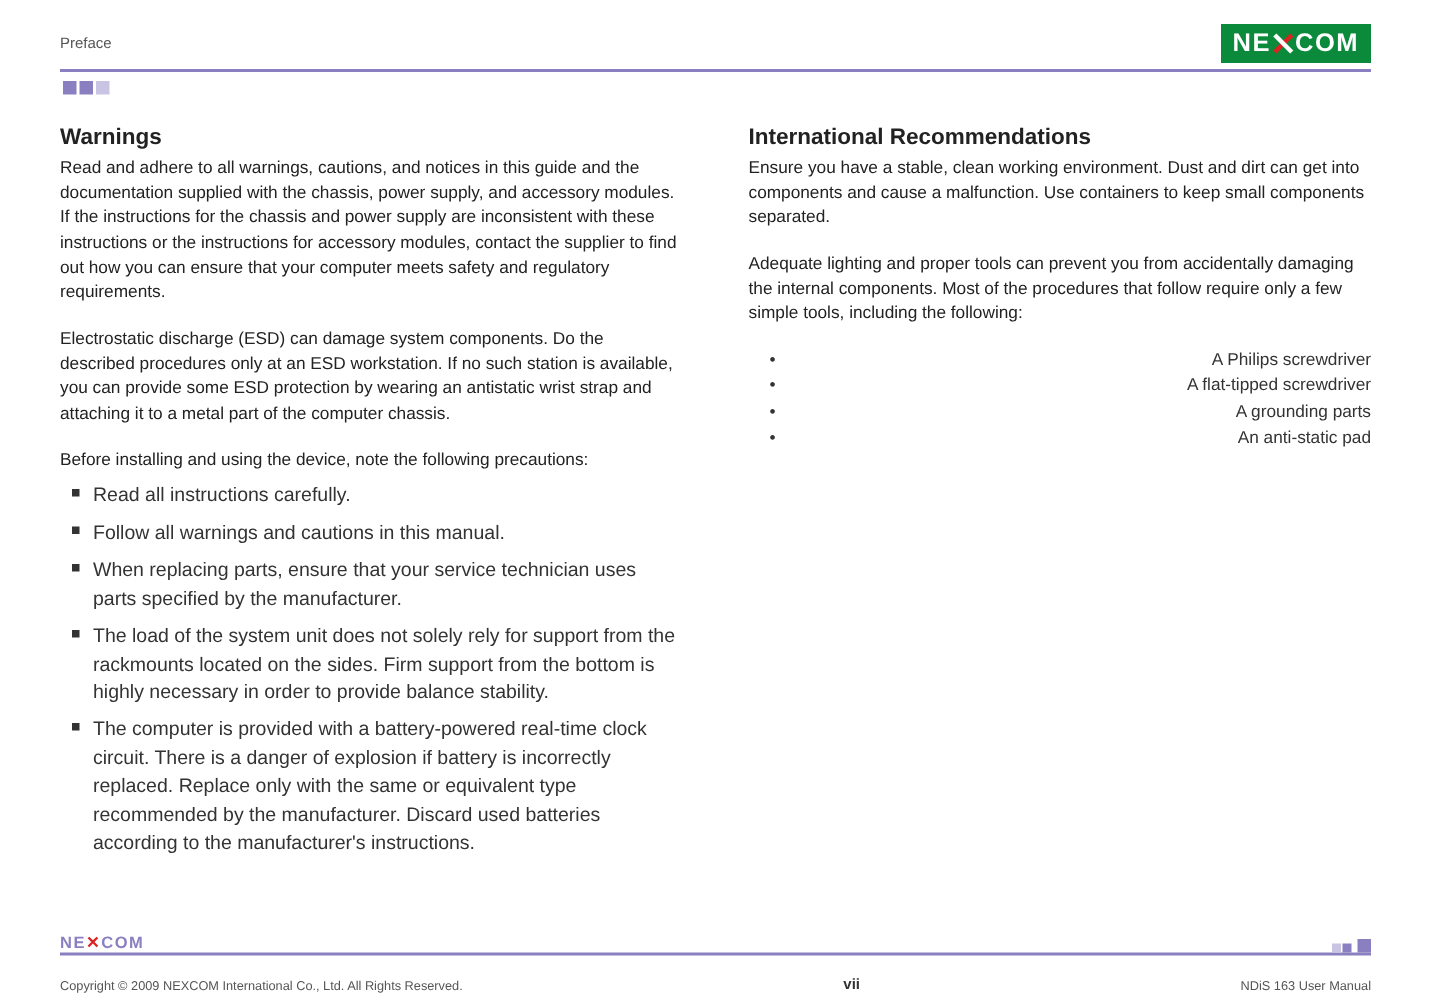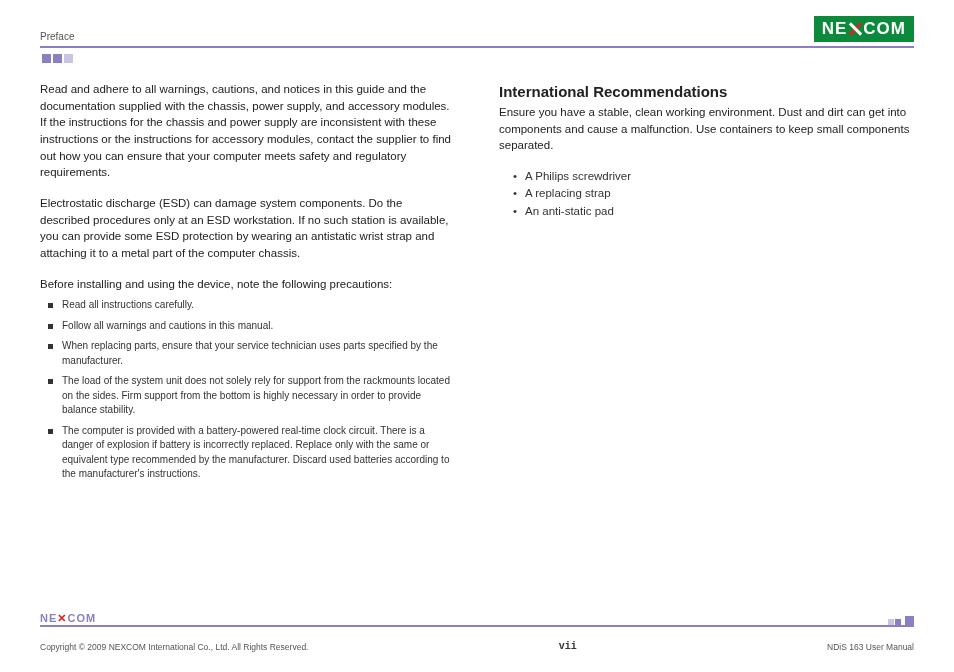--- a/index.html
+++ b/index.html
@@ -10,21 +10,21 @@
     height: 672px;
     position: relative;
     color: #333;
   }
   .page {
     padding: 16px 40px 0 40px;
   }
   .header-row {
     display: flex;
     justify-content: space-between;
-    align-items: flex-end;
+    align-items: center;
     margin-bottom: 4px;
   }
   .preface {
     font-size: 10px;
     color: #555;
   }
   .logo {
     display: flex;
     align-items: center;
   }
@@ -90,21 +90,21 @@
     font-size: 11.5px;
     line-height: 1.45;
     color: #222;
     margin-bottom: 14px;
   }
   ul.sq-list {
     list-style: none;
     margin: 2px 0 12px 8px;
   }
   ul.sq-list li {
-    font-size: 10px;
+    font-size: 13px;
     line-height: 1.45;
     padding-left: 14px;
     position: relative;
     margin-bottom: 6px;
   }
   ul.sq-list li::before {
     content: "";
     position: absolute;
     left: 0; top: 5px;
     width: 5px; height: 5px;
@@ -112,30 +112,31 @@
   }
   ul.bullet {
     list-style: none;
     margin: 2px 0 14px 14px;
   }
   ul.bullet li {
     font-size: 11.5px;
     line-height: 1.5;
     padding-left: 12px;
     position: relative;
+    text-align: right;
   }
   ul.bullet li::before {
     content: "•";
     position: absolute;
     left: 0; top: 0;
   }
   .footer {
     position: absolute;
     left: 40px; right: 40px;
-    bottom: 20px;
+    bottom: 10px;
     text-align: center;
   }
   .footer-line {
     border: none;
     border-top: 2px solid #8a7fc0;
     margin-bottom: 2px;
   }
   .footer-logo-row {
     display: flex;
     justify-content: space-between;
@@ -159,21 +160,20 @@
     justify-content: space-between;
     align-items: center;
     font-size: 8.5px;
     color: #555;
     margin-top: 14px;
   }
   .footer-center {
     font-weight: bold;
     font-size: 10px;
     color: #333;
-    font-family: Liberation Mono, monospace;
   }
 </style>
 </head>
 <body>
 
 <div class="page">
   <div class="header-row">
     <div class="preface">Preface</div>
     <div class="logo">
       <div class="logo-box">
@@ -185,40 +185,43 @@
   </div>
   <hr class="hr-top">
   <div class="squares">
     <div class="sq"></div>
       <div class="sq"></div>
       <div class="sq light"></div>
   </div>
 
   <div class="cols">
     <div class="col">
+      <h2>Warnings</h2>
       <p>Read and adhere to all warnings, cautions, and notices in this guide and the documentation supplied with the chassis, power supply, and accessory modules. If the instructions for the chassis and power supply are inconsistent  with these instructions or the instructions for accessory modules, contact the supplier to find out how you can ensure that your computer meets safety and regulatory requirements.</p>
 
       <p>Electrostatic discharge (ESD) can damage system components. Do the described procedures only at an ESD workstation. If no such station is available, you can provide some ESD protection by wearing an antistatic wrist strap and attaching it to a metal part of the computer chassis.</p>
 
       <p style="margin-bottom:6px">Before installing and using the device, note the following precautions:</p>
       <ul class="sq-list">
         <li>Read all instructions carefully.</li>
         <li>Follow all warnings and cautions in this manual.</li>
         <li>When replacing parts, ensure that your service technician uses parts specified by the manufacturer.</li>
         <li>The load of the system unit does not solely rely for support from the rackmounts located on the sides. Firm support from the bottom is highly necessary in order to provide balance stability.</li>
         <li>The computer is provided with a battery-powered real-time clock circuit. There is a danger of explosion if battery is incorrectly replaced. Replace only with the same or equivalent type recommended by the manufacturer. Discard used batteries according to the manufacturer's instructions.</li>
       </ul>
     </div>
 
     <div class="col">
       <h2>International Recommendations</h2>
       <p>Ensure you have a stable, clean working environment. Dust and dirt can get into components and cause a malfunction. Use containers to keep small components separated.</p>
+      <p>Adequate lighting and proper tools can prevent you from accidentally damaging the internal components. Most of the procedures that follow require only a few simple tools, including the following:</p>
       <ul class="bullet">
         <li>A Philips screwdriver</li>
-        <li>A replacing strap</li>
+        <li>A flat-tipped screwdriver</li>
+        <li>A grounding parts</li>
         <li>An anti-static pad</li>
       </ul>
     </div>
   </div>
 </div>
 
 <div class="footer">
   <div class="footer-logo-row">
     <span class="footer-logo">NE<span style="color:#d22">✕</span>COM</span>
     <div class="footer-sq">

